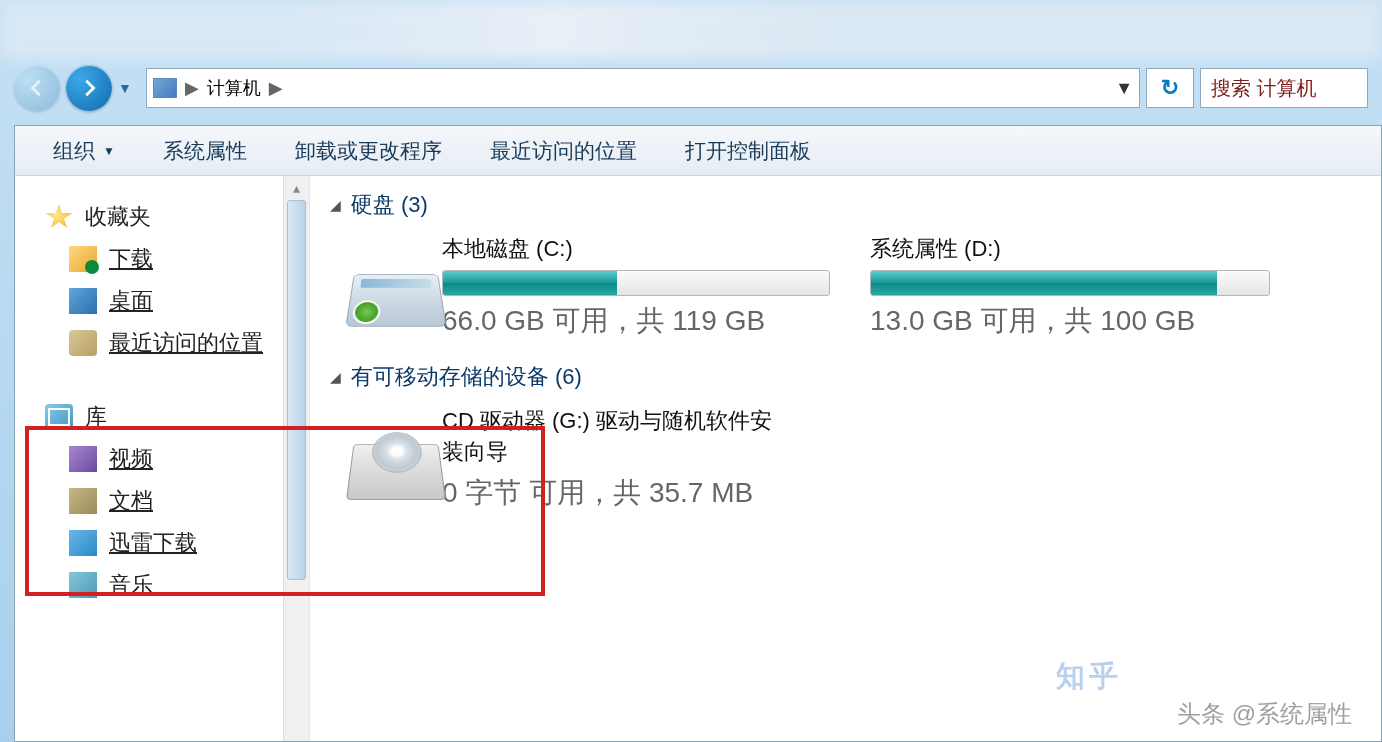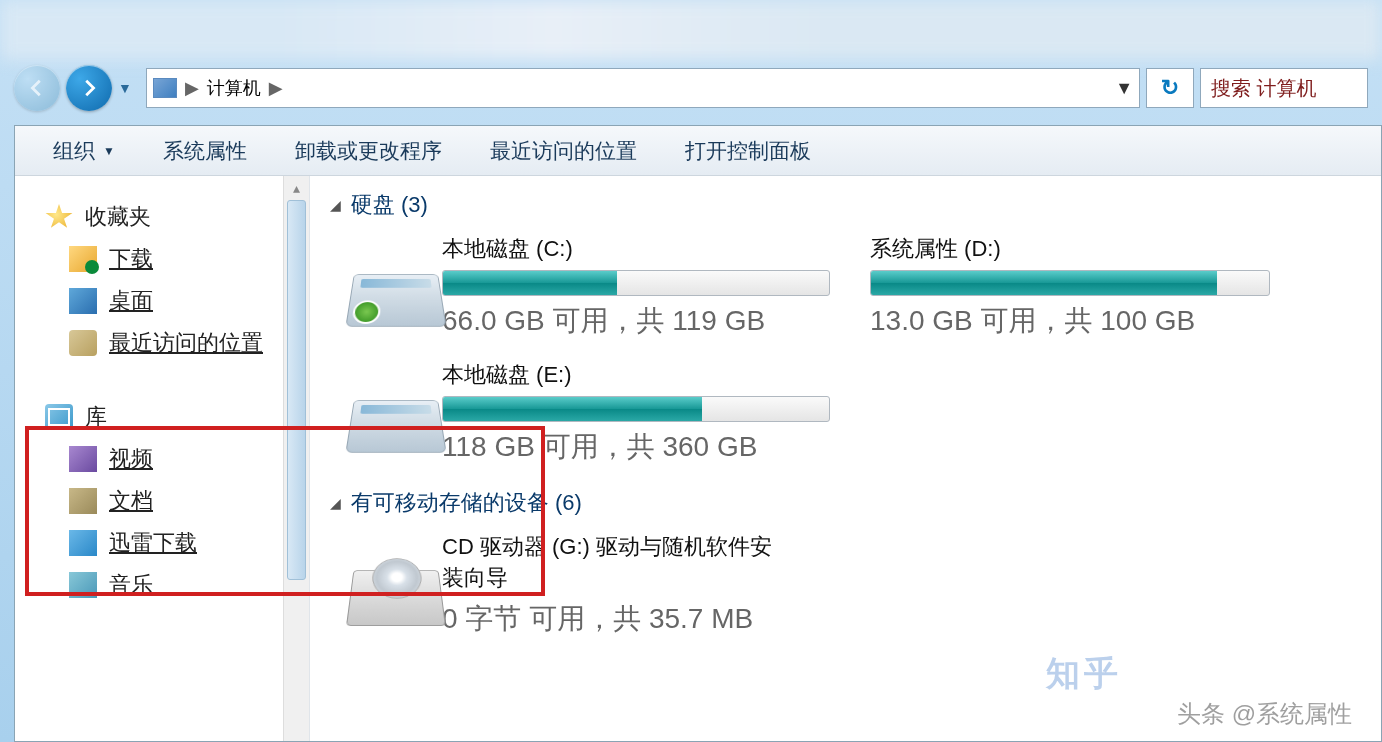--- a/index.html
+++ b/index.html
@@ -294,21 +294,21 @@
       gap: 10px;
       color: rgba(80,80,80,0.55);
       font-size: 24px;
       filter: blur(0.5px);
     }
     .zh {
       position: absolute;
       bottom: 45px;
       right: 260px;
       color: rgba(60,120,200,0.35);
-      font-size: 34px;
+      font-size: 29px;
       font-weight: bold;
       letter-spacing: 4px;
     }
   </style>
 </head>
 <body>
 
 <div class="blurred-bg"></div>
 
 <div class="nav-bar">
@@ -413,30 +413,20 @@
         </div>
         <div class="drive" style="width:400px">
           <div class="drive-info">
             <div class="drive-name">系统属性 (D:)</div>
             <div class="bar">
                 <div class="bar-fill" style="width:87%"></div>
               </div>
             <div class="drive-free">13.0 GB 可用，共 100 GB</div>
           </div>
         </div>
-        <div class="drive">
-          <div class="drive-icon hdd"></div>
-          <div class="drive-info">
-            <div class="drive-name">本地磁盘 (E:)</div>
-            <div class="bar">
-                <div class="bar-fill" style="width:67%"></div>
-              </div>
-            <div class="drive-free">118 GB 可用，共 360 GB</div>
-          </div>
-        </div>
       </div>
 
       <div class="group-hdr">
         <span class="tri">◢</span>
         <span>有可移动存储的设备 (6)</span>
       </div>
       <div class="drives">
         <div class="drive" style="width:440px">
           <div class="drive-icon cd-drive"></div>
           <div class="drive-info">

